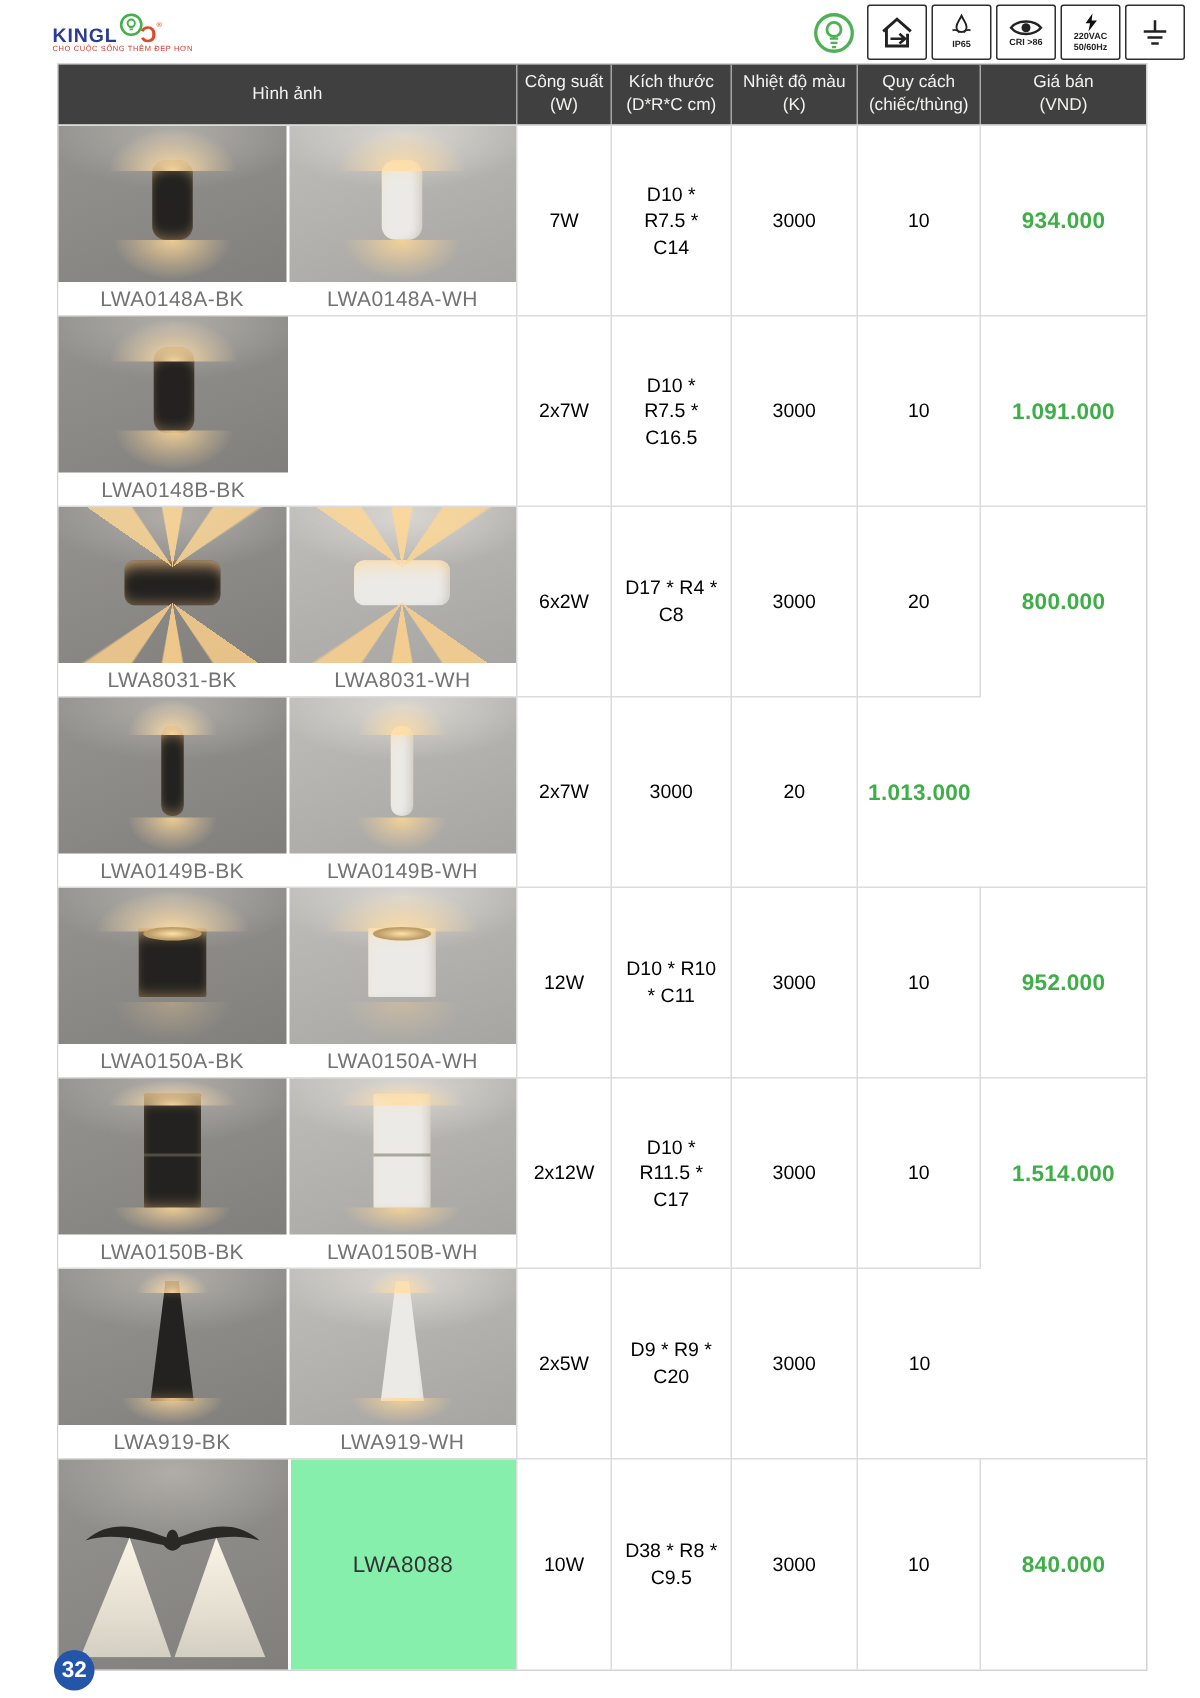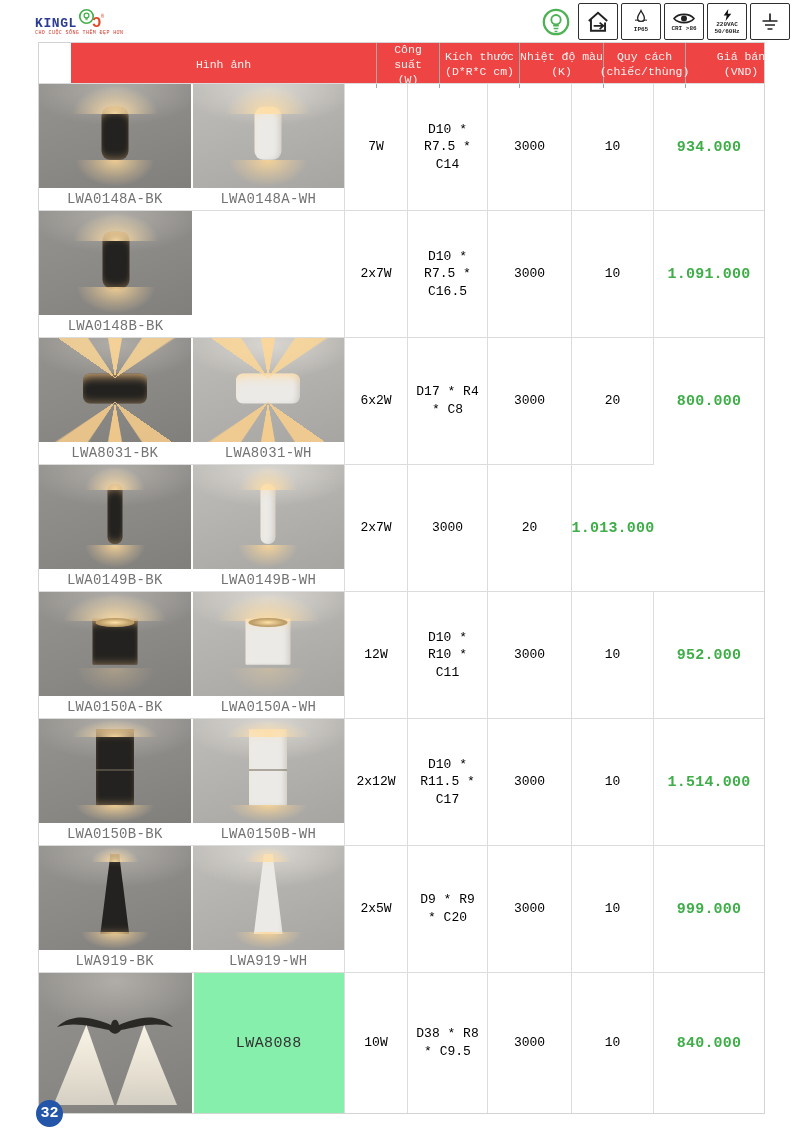--- a/index.html
+++ b/index.html
@@ -1,38 +1,38 @@
 <!DOCTYPE html>
 <html><head>
 <meta charset="utf-8">
 <style>
   html,body{margin:0;padding:0;background:#fff;}
   .page{position:relative;width:800px;height:1132px;background:#fff;overflow:hidden;
-        font-family:Liberation Mono, monospace;}
+        font-family:Liberation Sans, sans-serif;}
 
   
   .logo{position:absolute;left:35px;top:6px;width:120px;}
   .logorow{display:flex;align-items:flex-end;height:24px;}
   .logo-left{font-size:13px;font-weight:bold;color:#2b3c92;letter-spacing:.6px;line-height:1;}
   .logo-bulb{width:17px;height:17px;margin:0 0 5px 1px;}
   .logo-right{font-size:15px;font-weight:bold;color:#e04826;line-height:.9;margin-left:-3px;}
   .logo-reg{font-size:5px;color:#e04826;vertical-align:top;margin-bottom:10px;}
   .tagline{font-size:5px;color:#d23a2e;letter-spacing:.4px;margin-top:0;white-space:nowrap;}
 
   
   .certrow{position:absolute;top:3px;right:10px;display:flex;align-items:center;gap:3px;}
   .certbox{width:40px;height:37px;border:1.6px solid #2e2e2e;border-radius:2px;background:#fff;
            display:flex;flex-direction:column;align-items:center;justify-content:center;box-sizing:border-box;}
   .certbox .ctext{font-size:6px;line-height:1.1;color:#222;font-weight:bold;text-align:center;}
   .ecobulb{width:30px;height:30px;margin-right:4px;}
 
   
   .table{position:absolute;left:38px;top:42px;width:725px;border:1px solid #d4d4d4;box-sizing:content-box;}
   .thead,.trow{display:grid;grid-template-columns:306px 63px 80px 84px 82px 110px;}
-  .thead{height:40px;background:#ef4444;margin-left:32px;}
+  .thead{height:40px;background:#404040;}
   .th{display:flex;flex-direction:column;align-items:center;justify-content:center;
       color:#f3f2f0;font-size:11.5px;line-height:1.3;border-right:1px solid #a8a6a4;text-align:center;}
   .th:last-child{border-right:none;}
   .th div:empty{display:none;}
 
   .trow{height:127px;}
   .trow.last{height:141px;}
   .cell{border-right:1px solid #dcdcdc;border-top:1px solid #dcdcdc;box-sizing:border-box;}
   .cell:last-child{border-right:none;}
   .val{display:flex;align-items:center;justify-content:center;color:#000000;font-size:13px;
@@ -361,21 +361,20 @@
           <div class="lampwrap"></div>
           <div class="glow gdn"></div>
         </div>
         <div class="code">LWA919-WH</div>
       </div>
     </div>
     <div class="cell val">2x5W</div>
     <div class="cell val">D9 * R9 * C20</div>
     <div class="cell val">3000</div>
     <div class="cell val">10</div>
-    <div class="cell price">999.000</div>
   </div>
         <div class="trow last">
     <div class="cell imgpair">
       <div class="imgcell full">
         <div class="photo bk p-bird">
 
           <div class="lampwrap"><svg width="124" height="34" viewBox="0 0 124 34">
                     <path d="M4,26 C22,10 42,18 58,24 C59,17 65,17 66,24 C82,18 102,10 120,26 C102,20 84,26 68,29 C64,34 60,34 56,29 C40,26 22,20 4,26 Z" fill="#2b2926"></path>
                   </svg></div>
           <div class="glow gdn"></div>

